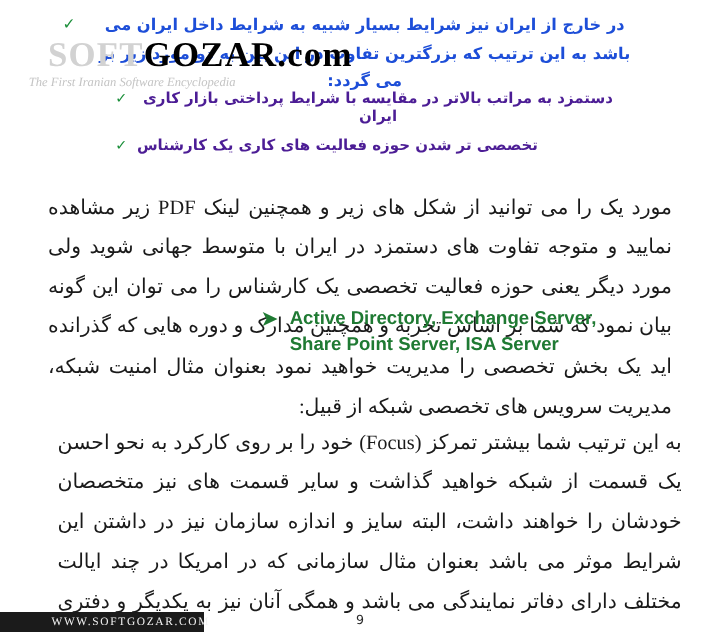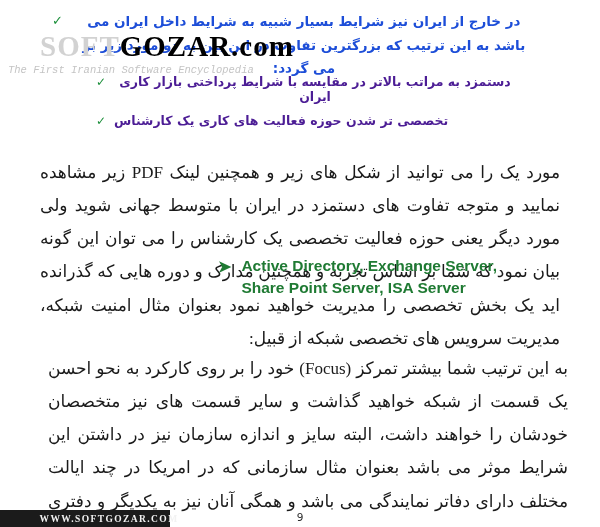--- a/index.html
+++ b/index.html
@@ -37,26 +37,27 @@
     font-size: 29px;
     font-weight: bold;
     letter-spacing: 1px;
     color: #c9c9c9;
     line-height: 1;
     white-space: nowrap;
   }
   .wm-title .wm-soft { color: #d2d2d2; margin-left: 32px; }
   .wm-title .wm-gozar { color: #000000; }
   .wm-sub {
-    font-family: Liberation Mono, monospace;
+    font-family: Liberation Serif, serif;
     font-size: 10.5px;
     font-style: italic;
     color: #c4c4c4;
     margin-top: 3px;
     white-space: nowrap;
+    margin-left: 16px;
   }
 
   
   .rtl {
     direction: rtl;
     text-align: right;
     font-family: "DejaVu Sans", sans-serif;
   }
 
   .head-block {
@@ -174,21 +175,21 @@
     background: #1b1b1b;
     display: flex;
     align-items: center;
     justify-content: center;
   }
   .footer-bar .fb-text {
     color: #f2f2f2;
     font-family: "Liberation Serif", serif;
     font-size: 9.5px;
     letter-spacing: 1.4px;
-    font-weight: bold;
+    font-weight: normal;
     margin-left: 48px;
   }
   .page-number {
     position: absolute;
     left: 0;
     right: 0;
     bottom: 4px;
     text-align: center;
     font-family: "DejaVu Sans", sans-serif;
     font-size: 10.5px;

